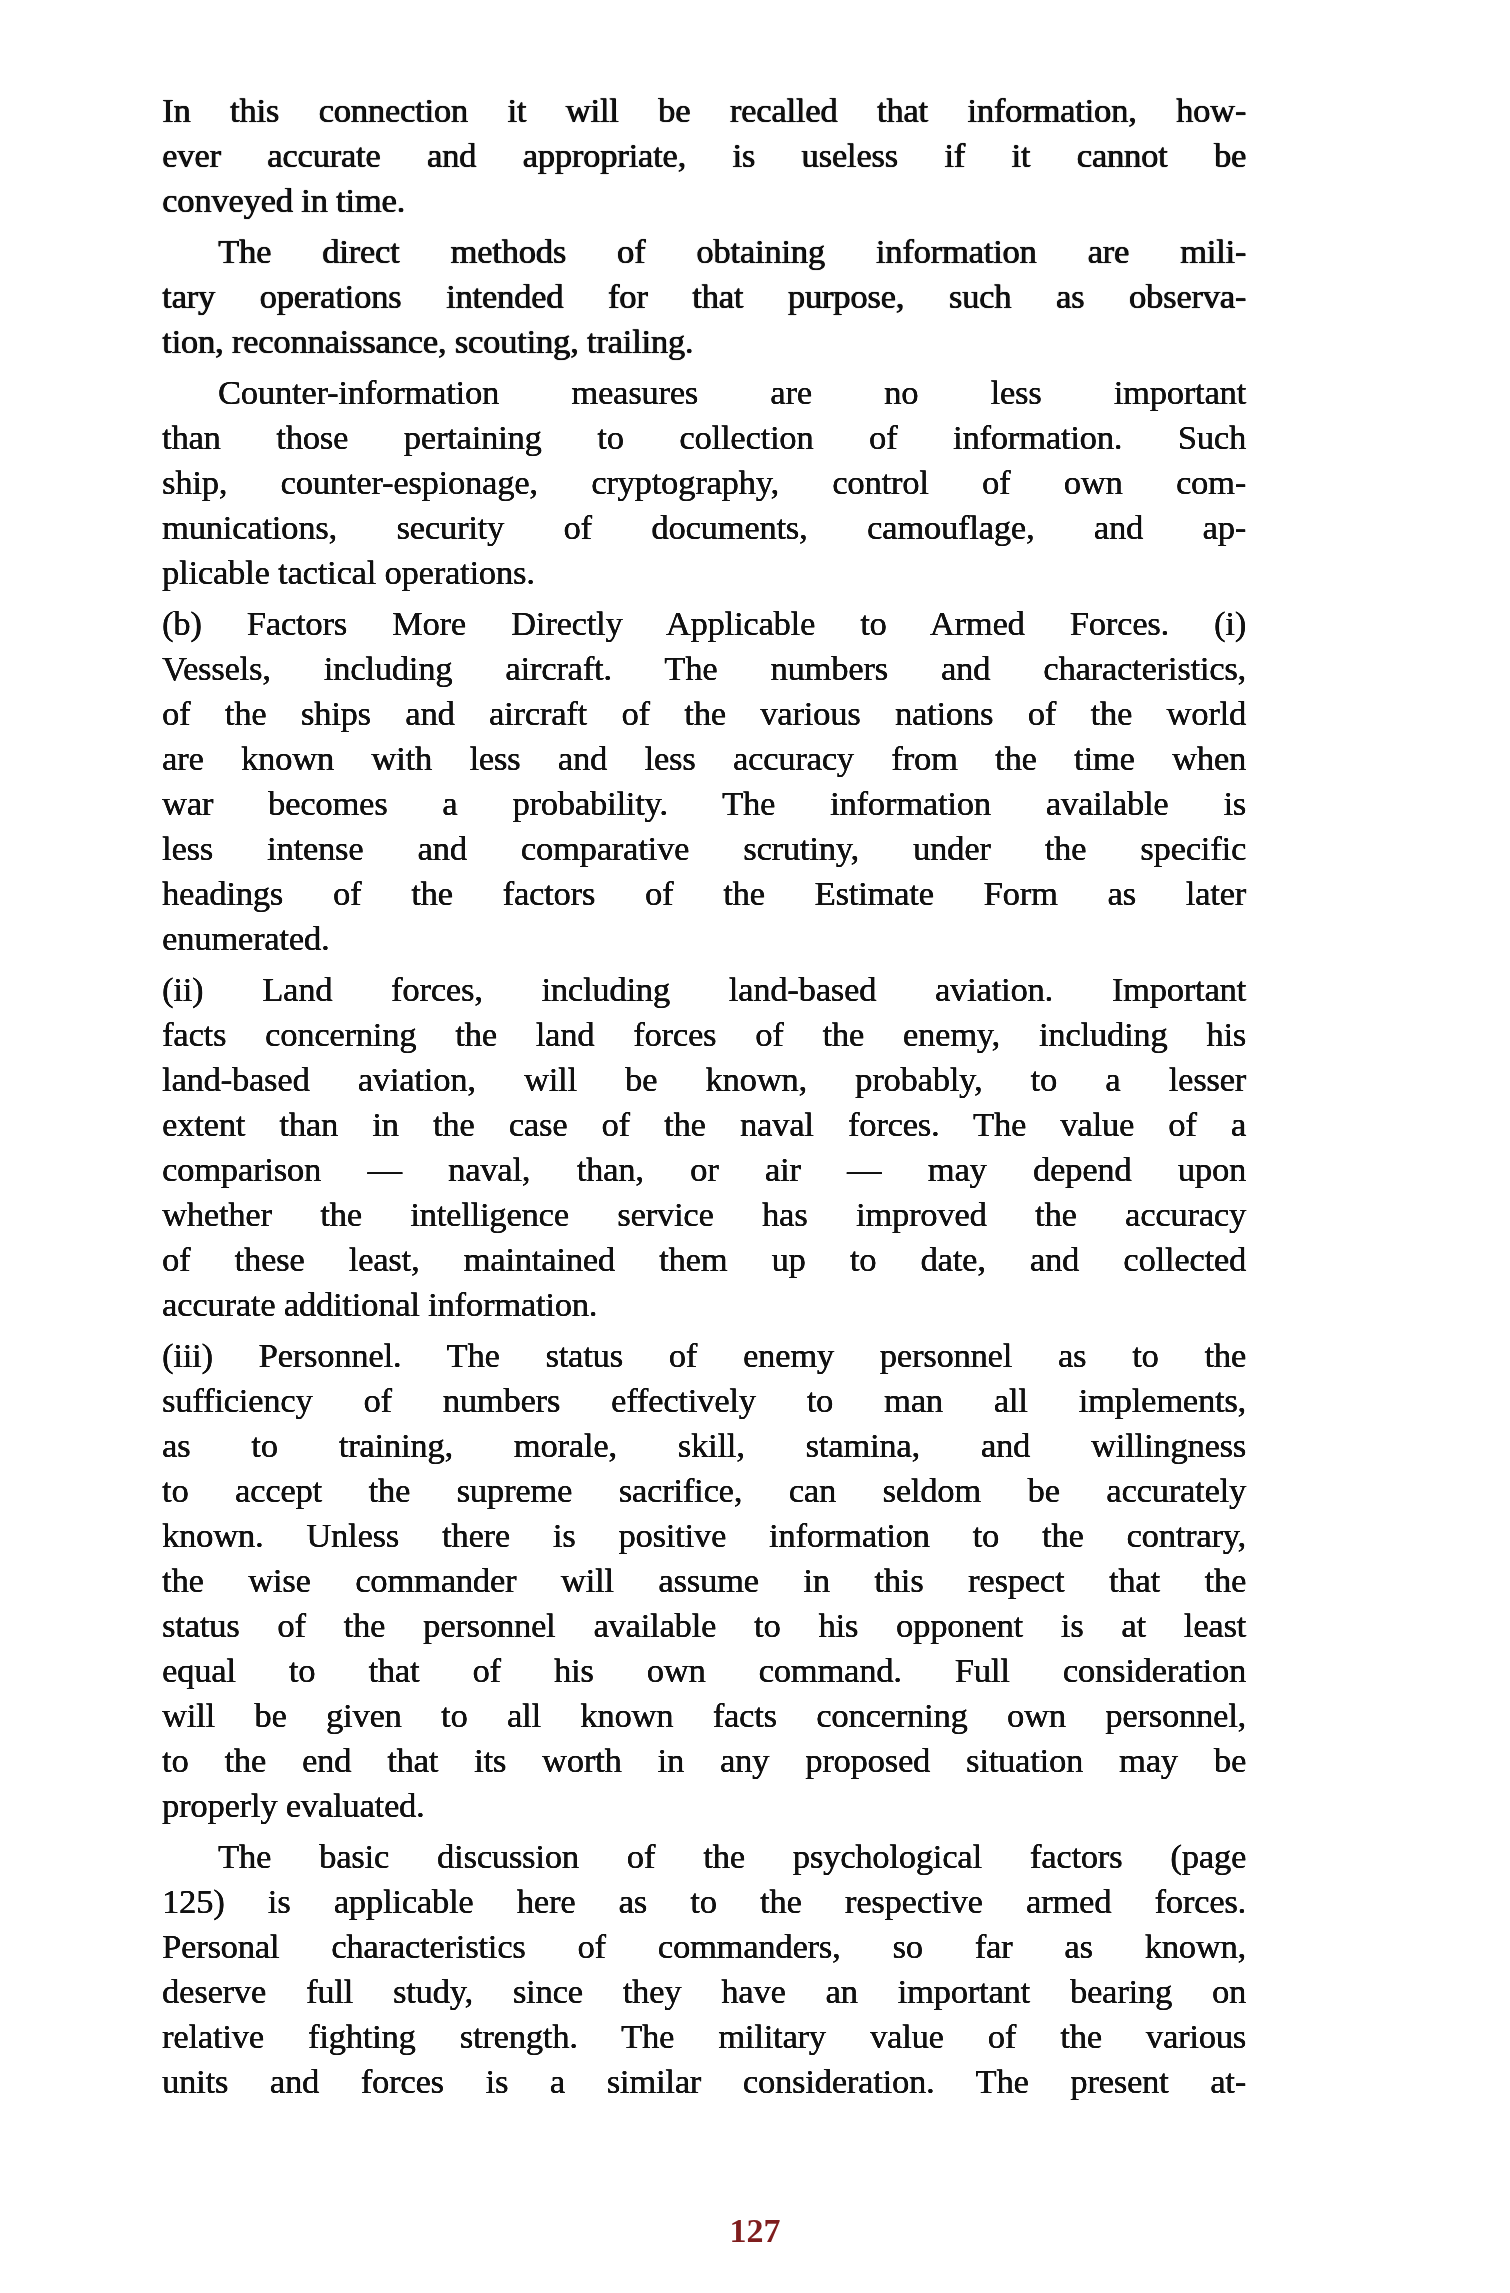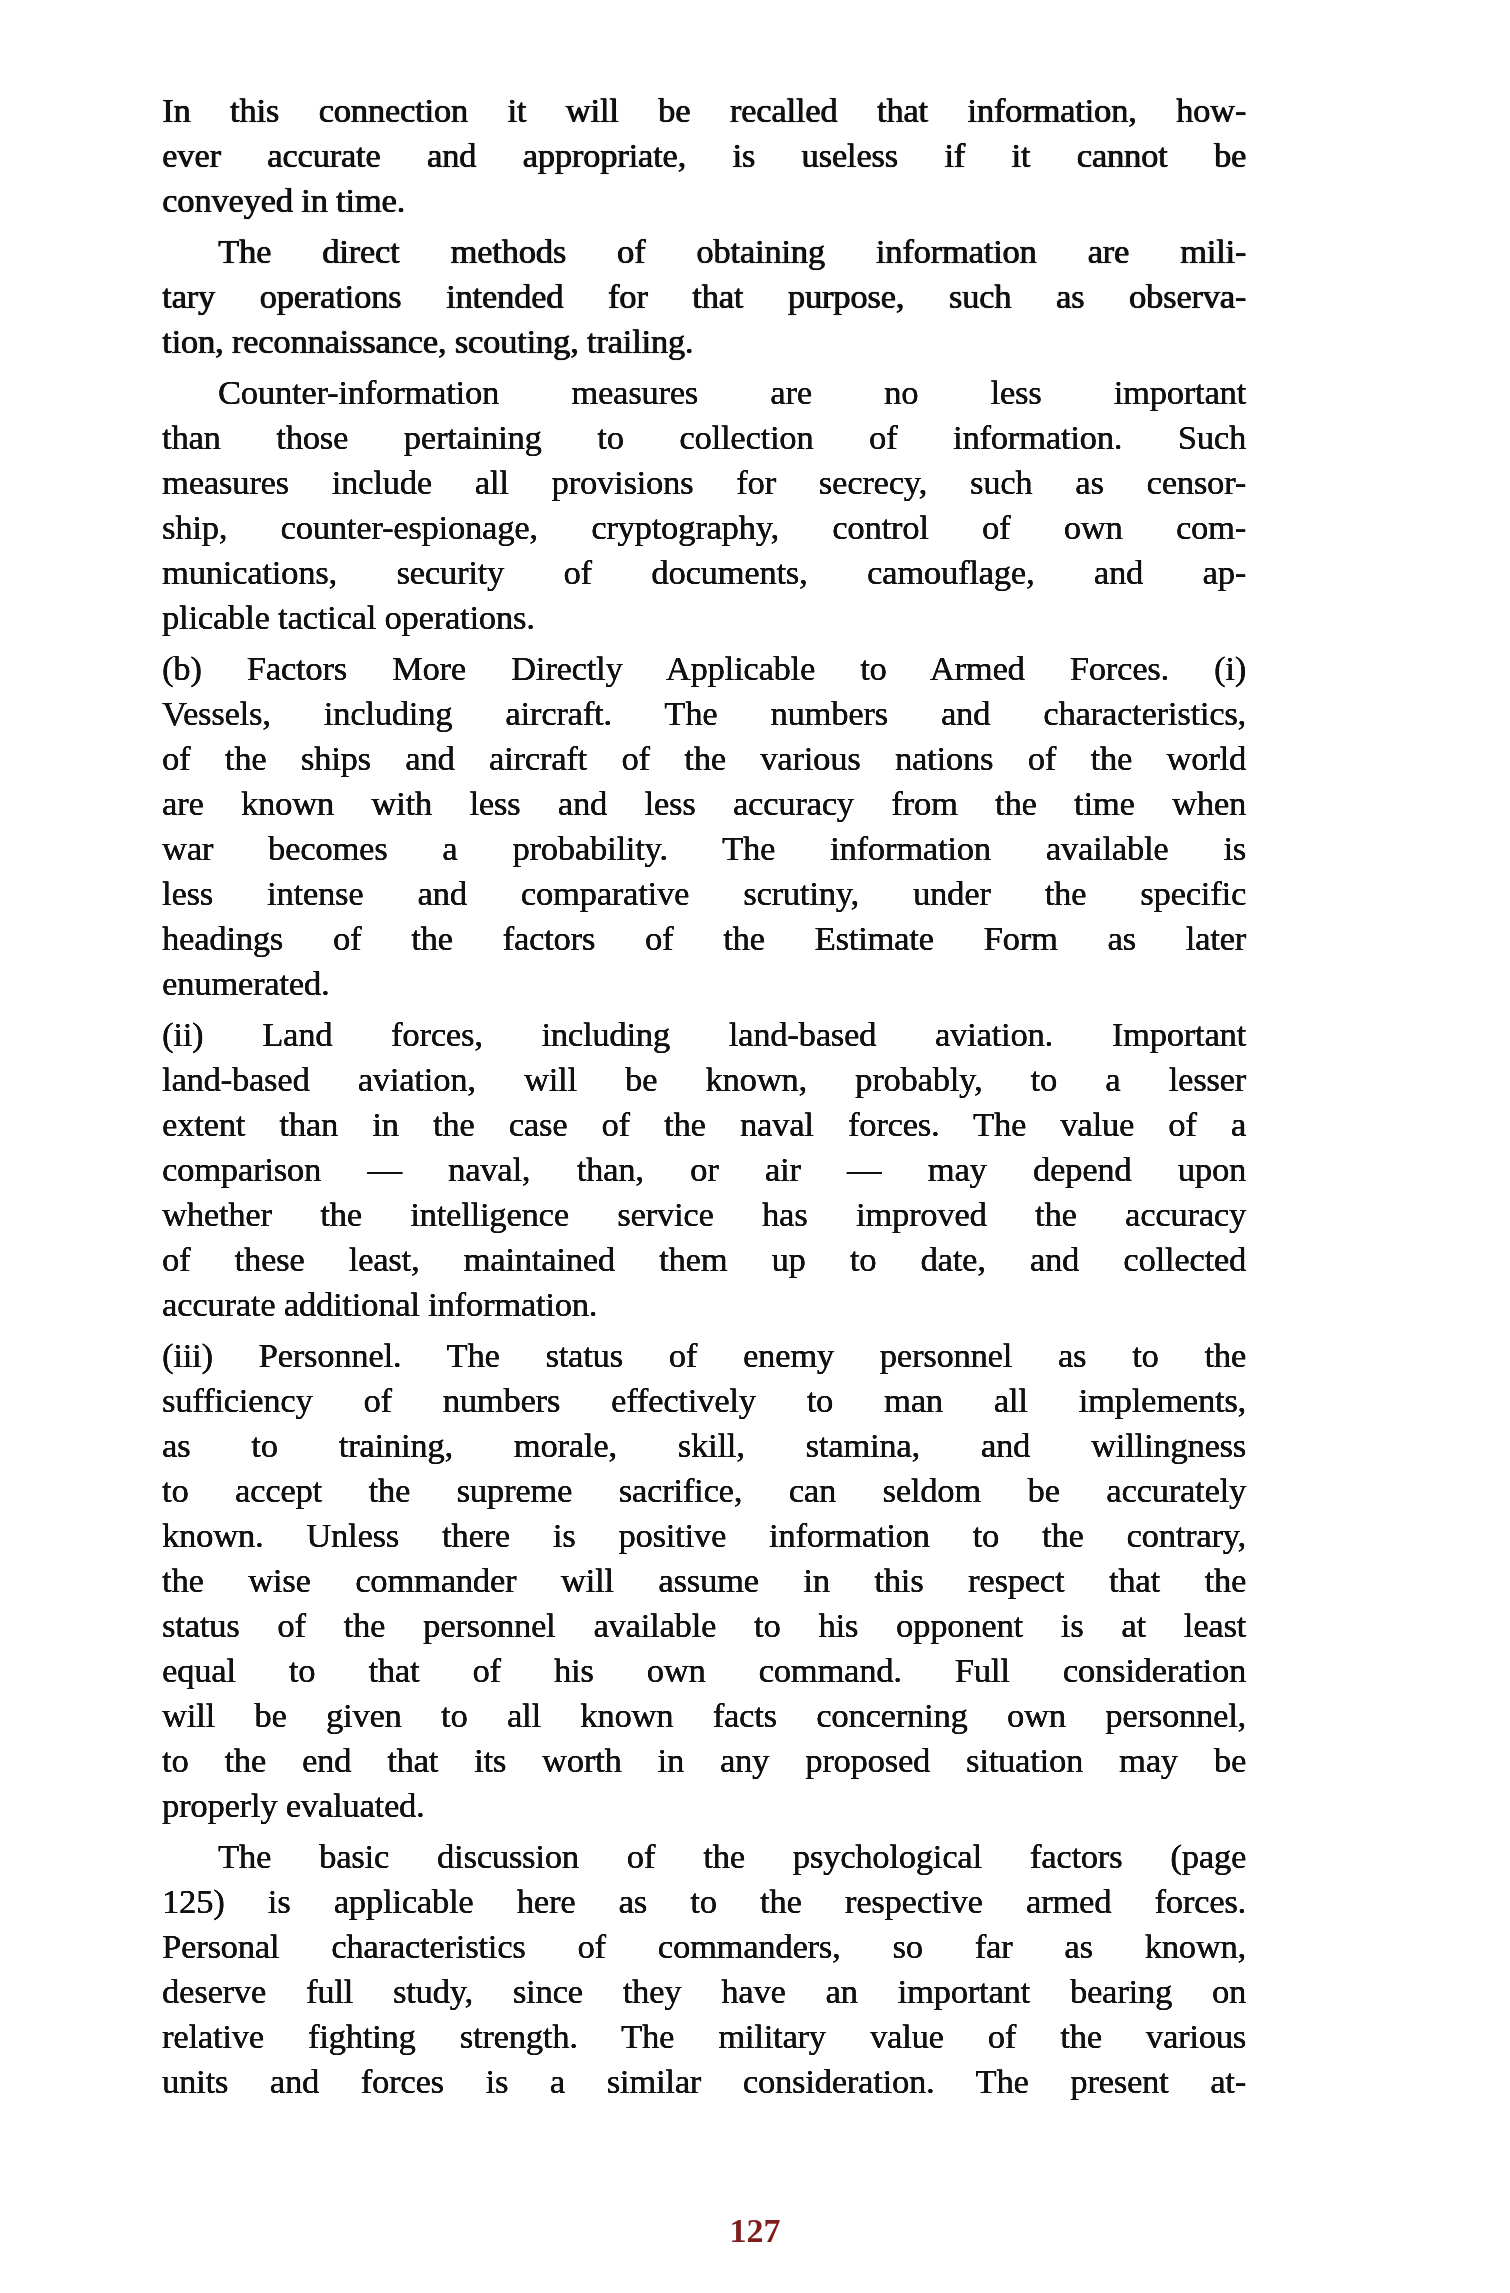--- a/index.html
+++ b/index.html
@@ -72,39 +72,39 @@
 
   <div class="para heavy">
     <span class="line indent">The direct methods of obtaining information are mili-</span>
     <span class="line">tary operations intended for that purpose, such as observa-</span>
     <span class="line last">tion, reconnaissance, scouting, trailing.</span>
   </div>
 
   <div class="para">
     <span class="line indent">Counter-information measures are no less important</span>
     <span class="line">than those pertaining to collection of information.  Such</span>
-    <span class="line">measures include all provisions for secrecy, such as censor-</span>
     <span class="line">ship, counter-espionage, cryptography, control of own com-</span>
     <span class="line">munications, security of documents, camouflage, and ap-</span>
     <span class="line last">plicable tactical operations.</span>
   </div>
 
   <div class="para">
     <span class="line" style="white-space: normal;"><b>(b) Factors More Directly Applicable to Armed Forces.</b> <b>(i)</b></span>
     <span class="line" style="white-space: normal;"><b>Vessels, including aircraft.</b> <span>The numbers and characteristics,</span></span>
     <span class="line">of the ships and aircraft of the various nations of the world</span>
     <span class="line">are known with less and less accuracy from the time when</span>
     <span class="line">war becomes a probability.  The information available is</span>
     <span class="line">less intense and comparative scrutiny, under the specific</span>
     <span class="line">headings of the factors of the Estimate Form as later</span>
     <span class="line last">enumerated.</span>
   </div>
 
   <div class="para">
     <span class="line" style="white-space: normal;"><span>(ii)</span> <b>Land forces, including land-based aviation.</b> <span>Important</span></span>
+    <span class="line">facts concerning the land forces of the enemy, including his</span>
     <span class="line">land-based aviation, will be known, probably, to a lesser</span>
     <span class="line">extent than in the case of the naval forces.  The value of a</span>
     <span class="line">comparison — naval, than, or air — may depend upon</span>
     <span class="line">whether the intelligence service has improved the accuracy</span>
     <span class="line">of these least, maintained them up to date, and collected</span>
     <span class="line last">accurate additional information.</span>
   </div>
 
   <div class="para">
     <span class="line" style="white-space: normal;"><span>(iii)</span> <b>Personnel.</b> <span>The status of enemy personnel as to the</span></span>

